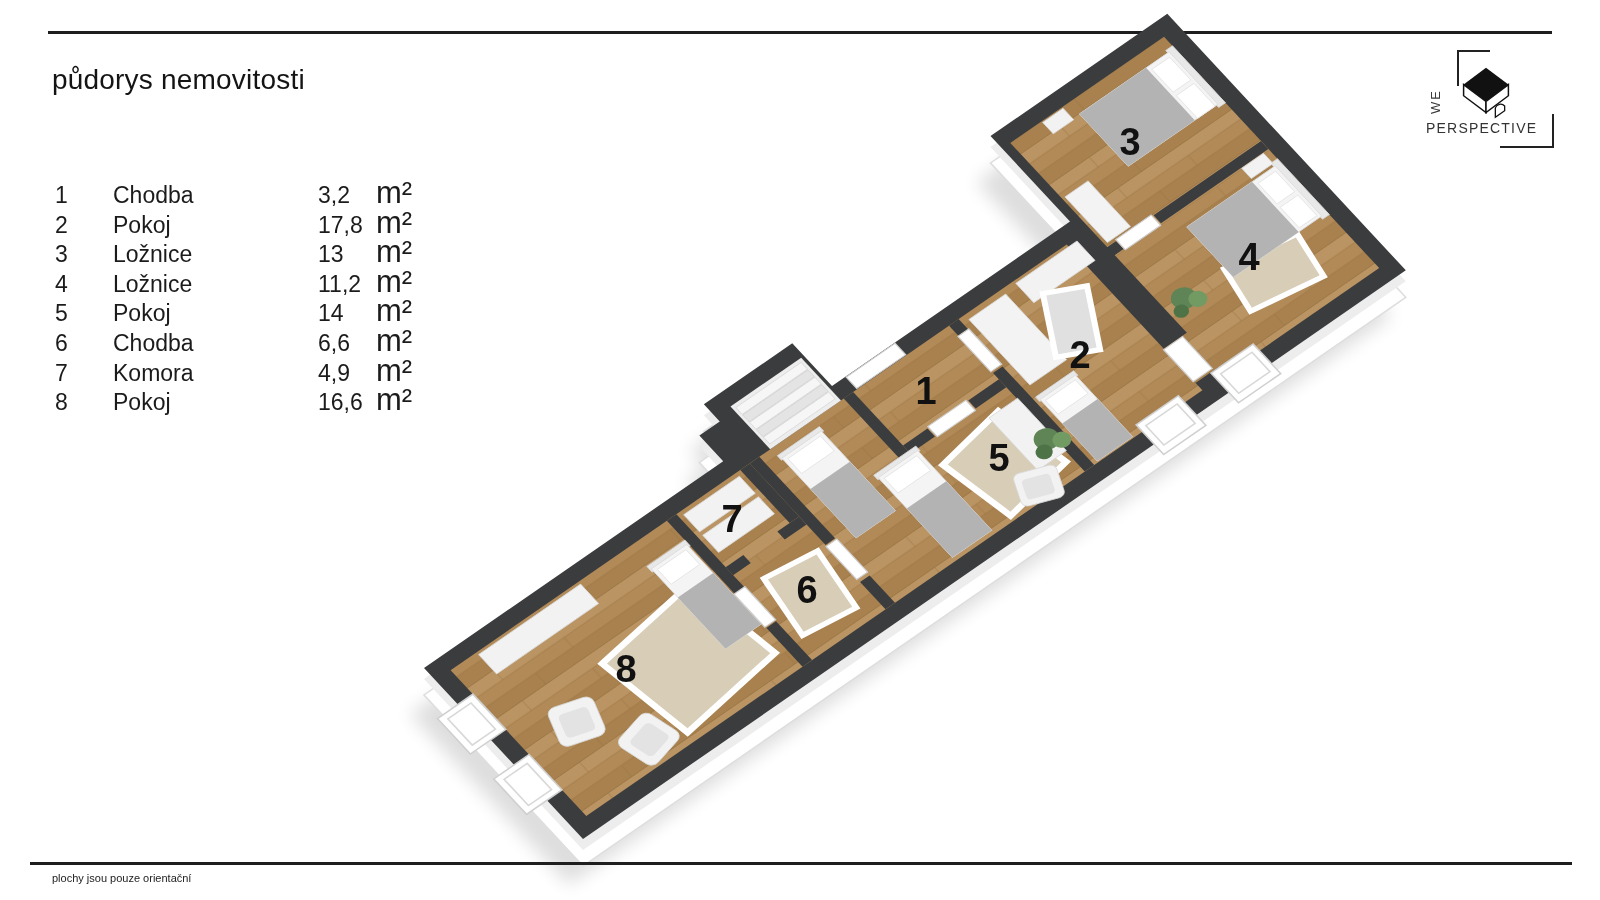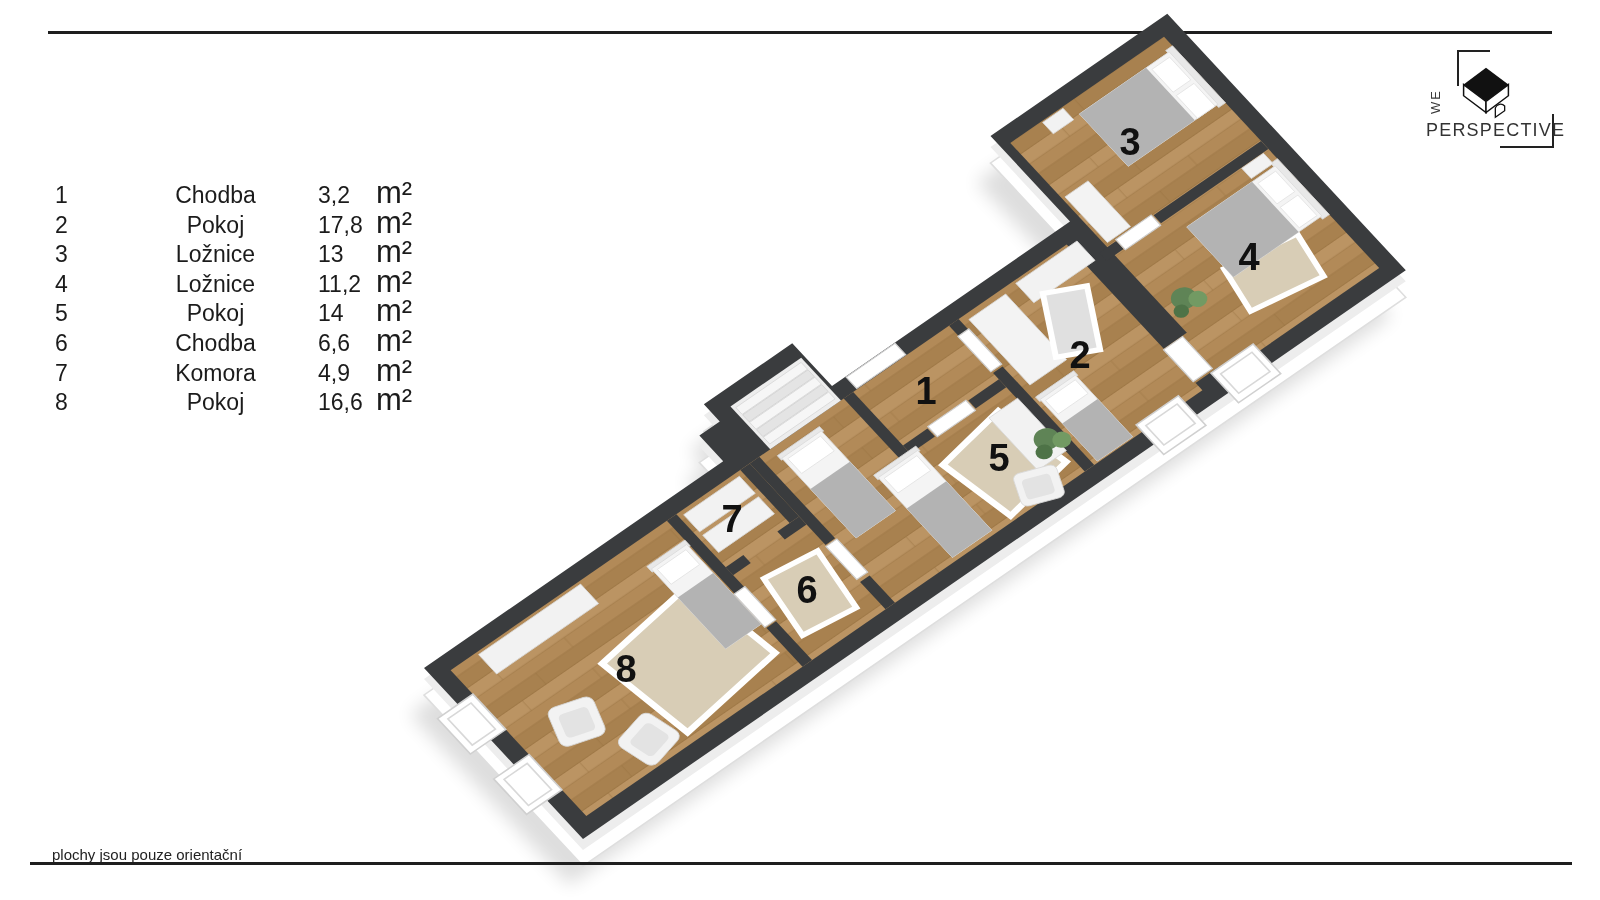--- a/index.html
+++ b/index.html
@@ -2,27 +2,27 @@
 <html><head>
 <meta charset="utf-8">
 <style>
   html,body{margin:0;padding:0;background:#fff;overflow:hidden;}
   .page{position:relative;width:1600px;height:900px;background:#ffffff;
         font-family:"Liberation Sans", sans-serif;color:#1a1a1a;}
   .rule{position:absolute;background:#1e1e1e;height:3px;}
   .rule-top{left:48px;top:31px;width:1504px;}
   .rule-bottom{left:30px;top:862px;width:1542px;height:2.5px;}
   .title{position:absolute;left:52px;top:64px;font-size:28px;letter-spacing:.2px;color:#141414;}
-  .footer-note{position:absolute;left:52px;top:846px;font-size:15px;color:#222;}
+  .footer-note{position:absolute;left:52px;top:872px;font-size:11px;color:#222;}
 
   
   .legend{position:absolute;left:55px;top:174px;font-size:23px;color:#1b1b1b;}
   .lrow{display:flex;align-items:baseline;height:29.6px;line-height:29.6px;}
   .lnum{width:58px;}
-  .lname{width:205px;text-align:center;}
+  .lname{width:205px;}
   .larea{width:58px;margin-top:7px;}
   .lunit{font-size:31px;}
 
   
   .plan-area{position:absolute;left:0;top:0;width:1600px;height:900px;}
   .plan-svg{position:absolute;left:0;top:0;}
   .room-num{position:absolute;transform:translate(-50%,-50%);font-size:38px;font-weight:700;color:#111;}
   .rn1{left:926px;top:391px;}  .rn2{left:1080px;top:355px;}
   .rn3{left:1130px;top:142px;} .rn4{left:1249px;top:257px;}
   .rn5{left:999px;top:458px;}  .rn6{left:807px;top:590px;}
@@ -30,28 +30,29 @@
 
   
   .logo{position:absolute;left:1418px;top:42px;width:150px;height:115px;}
   .bracket-tl{position:absolute;left:39px;top:8px;width:31px;height:34px;
               border-top:2.5px solid #222;border-left:2.5px solid #222;}
   .bracket-br{position:absolute;left:82px;top:72px;width:52px;height:32px;
               border-right:2.5px solid #222;border-bottom:2.5px solid #222;}
   .logo-house{position:absolute;left:40px;top:22px;}
   .logo-we{position:absolute;left:2px;top:52px;font-size:13px;letter-spacing:2px;color:#3a3a3a;
            transform:rotate(-90deg);transform-origin:center;width:30px;text-align:center;}
-  .logo-perspective{position:absolute;left:8px;top:78px;font-size:18px;letter-spacing:1.2px;color:#333;}
+  .logo-perspective{position:absolute;left:8px;top:78px;font-size:14px;letter-spacing:1.2px;color:#333;}
 </style>
 </head>
 <body>
 
 <div class="page">
 
   <div class="rule rule-top"></div>
+  <div class="title">půdorys nemovitosti</div>
 
   <div class="legend">
     <div class="lrow">
       <span class="lnum">1</span>
       <span class="lname">Chodba</span>
       <span class="larea">3,2</span>
       <span class="lunit">m²</span>
     </div>
     <div class="lrow">
       <span class="lnum">2</span>

